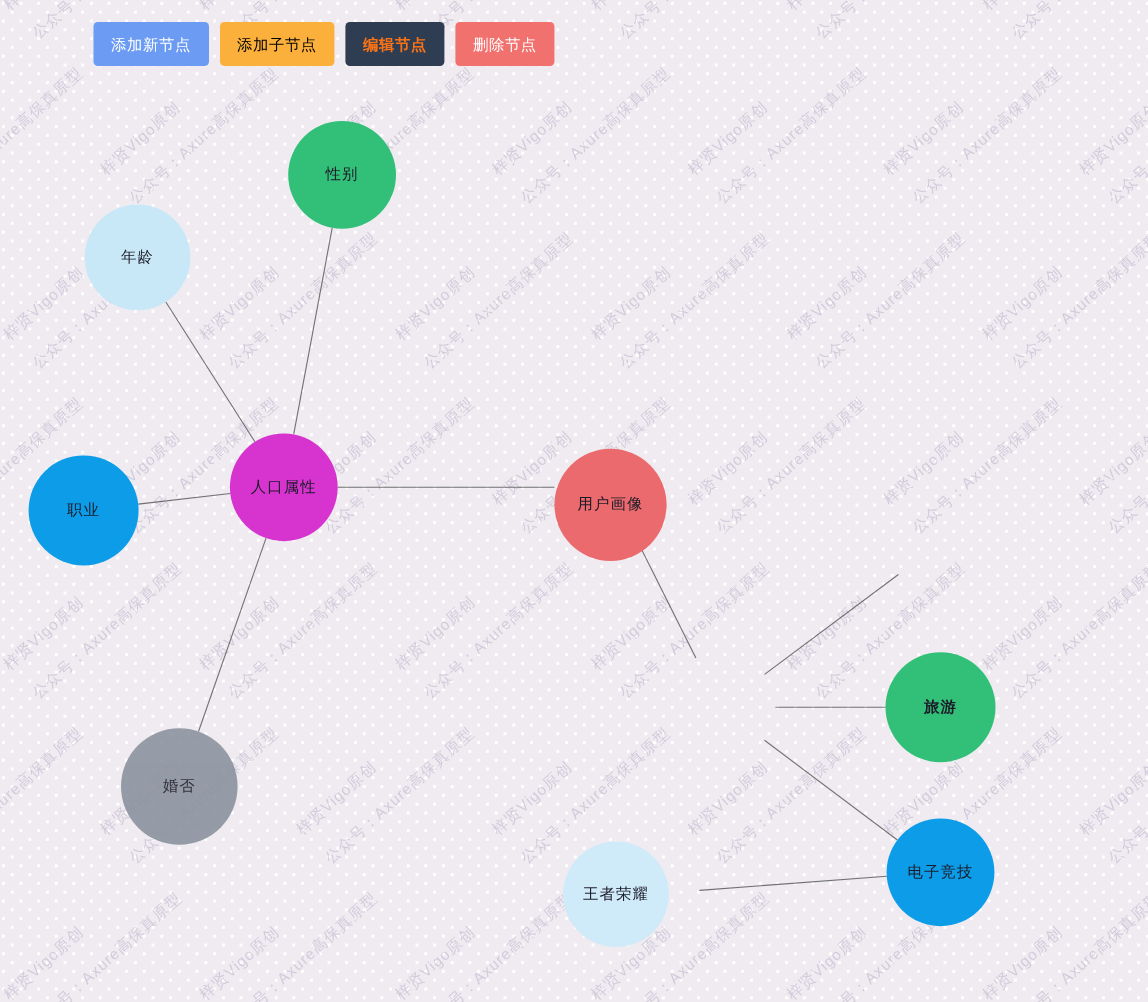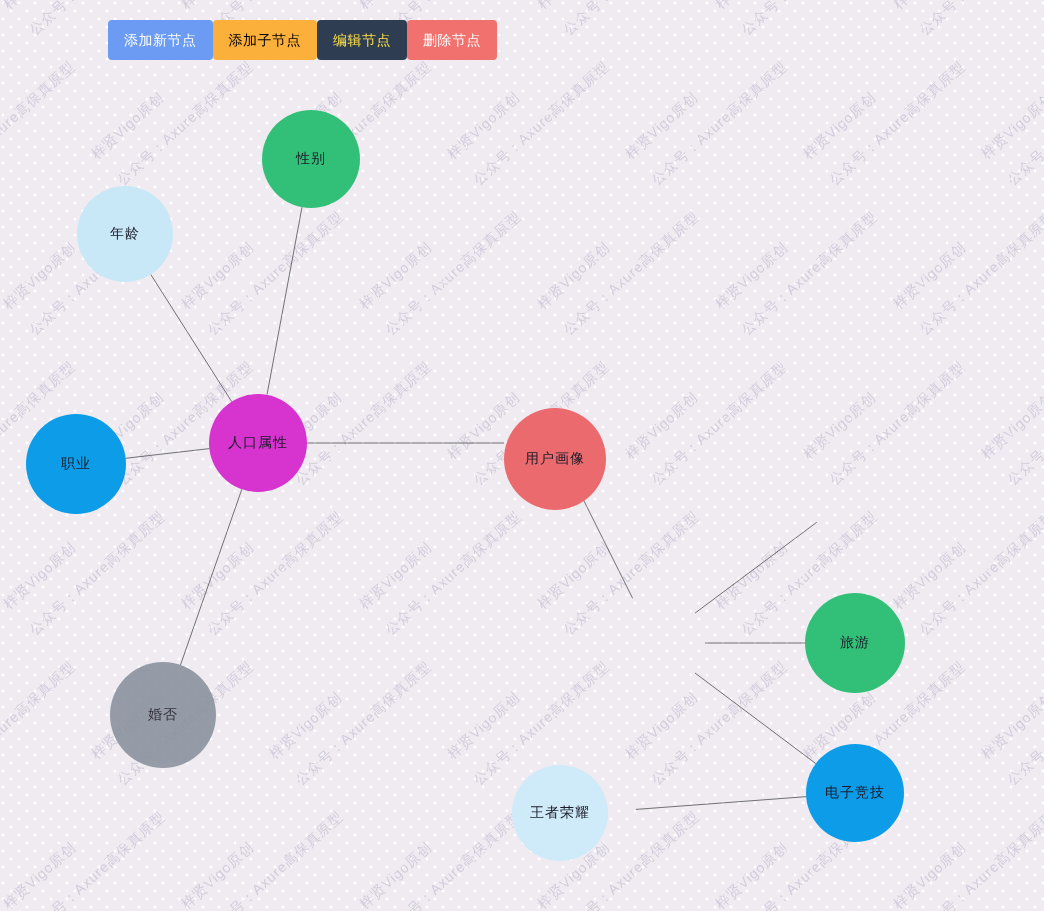--- a/index.html
+++ b/index.html
@@ -44,23 +44,24 @@
     letter-spacing: 1px;
     white-space: nowrap;
     transform: rotate(-42deg);
     transform-origin: left top;
     font-family: "Liberation Sans", "DejaVu Sans", sans-serif;
   }
 
   
   #toolbar {
     position: absolute;
-    left: 108px;
+    left: 85px;
     top: 20px;
     display: flex;
+    gap: 10px;
     z-index: 40;
   }
   .tb-btn {
     border: none;
     border-radius: 4px;
     color: #ffffff;
     font-size: 14px;
     line-height: 1;
     padding: 0 16px;
     height: 40px;
@@ -201,21 +202,21 @@
       <div class="wm" style="left: 560px; top: 926px; color: rgb(141, 131, 168);">公众号：Axure高保真原型</div>
       <div class="wm" style="left: 712px; top: 900px; color: rgb(141, 131, 168);">梓贤Vigo原创</div>
       <div class="wm" style="left: 738px; top: 926px; color: rgb(141, 131, 168);">公众号：Axure高保真原型</div>
       <div class="wm" style="left: 890px; top: 900px; color: rgb(141, 131, 168);">梓贤Vigo原创</div>
       <div class="wm" style="left: 916px; top: 926px; color: rgb(141, 131, 168);">公众号：Axure高保真原型</div>
     </div>
 
   <div id="toolbar">
     <button class="tb-btn" style="background-color: rgb(107, 155, 242); color: rgb(255, 255, 255);">添加新节点</button>
     <button class="tb-btn" style="background-color: rgb(251, 176, 60); color: #000000;">添加子节点</button>
-    <button class="tb-btn" style="background-color: rgb(47, 61, 82); color: #fde047;">编辑节点</button>
+    <button class="tb-btn" style="background-color: rgb(47, 61, 82); color: #f97316; font-weight: bold;">编辑节点</button>
     <button class="tb-btn" style="background-color: rgb(241, 113, 110); color: rgb(255, 255, 255);">删除节点</button>
   </div>
 
   <svg id="graph-svg" width="1044" height="911">
       <line x1="302.0108267494975" y1="207.16840005929666" x2="266.9891732505025" y2="394.8315999407033" class="edge-line" stroke="#5a5a5a"></line>
       <line x1="150.77002362527165" y1="274.49575141114116" x2="231.6931008825352" y2="401.66058710112674" class="edge-line" stroke="#5a5a5a"></line>
       <line x1="125.67044679355655" y1="458.2687946007435" x2="209.32296214231457" y2="448.6165812912714" class="edge-line" stroke="#5a5a5a"></line>
       <line x1="180.47579267900096" y1="664.9640462243341" x2="241.8431350703576" y2="489.25965537750244" class="edge-line" stroke="#5a5a5a"></line>
       <line x1="307" y1="443" x2="504" y2="443" class="edge-line" stroke="#5a5a5a"></line>
       <line x1="577.8078933704978" y1="488.6157867409957" x2="632.639320225002" y2="598.2786404500042" class="edge-line" stroke="#5a5a5a"></line>
@@ -237,21 +238,21 @@
       </div>
       <div class="gnode" style="left: 209px; top: 394px; width: 98px; height: 98px; background-color: rgb(214, 51, 207);">
         <span class="gnode-label">人口属性</span>
       </div>
       <div class="gnode" style="left: 110px; top: 662px; width: 106px; height: 106px; background-color: rgb(140, 147, 158); opacity: 0.9;">
         <span class="gnode-label">婚否</span>
       </div>
       <div class="gnode" style="left: 504px; top: 408px; width: 102px; height: 102px; background-color: rgb(235, 106, 110);">
         <span class="gnode-label">用户画像</span>
       </div>
-      <div class="gnode" style="left: 805px; top: 593px; width: 100px; height: 100px; background-color: rgb(50, 192, 120);">
+      <div class="gnode" style="left: 805px; top: 593px; width: 100px; height: 100px; background-color: rgb(50, 192, 120); font-weight: bold;">
         <span class="gnode-label">旅游</span>
       </div>
       <div class="gnode" style="left: 806px; top: 744px; width: 98px; height: 98px; background-color: rgb(12, 156, 232);">
         <span class="gnode-label">电子竞技</span>
       </div>
       <div class="gnode" style="left: 512px; top: 765px; width: 96px; height: 96px; background-color: rgb(207, 234, 248);">
         <span class="gnode-label">王者荣耀</span>
       </div>
     </div>
 

